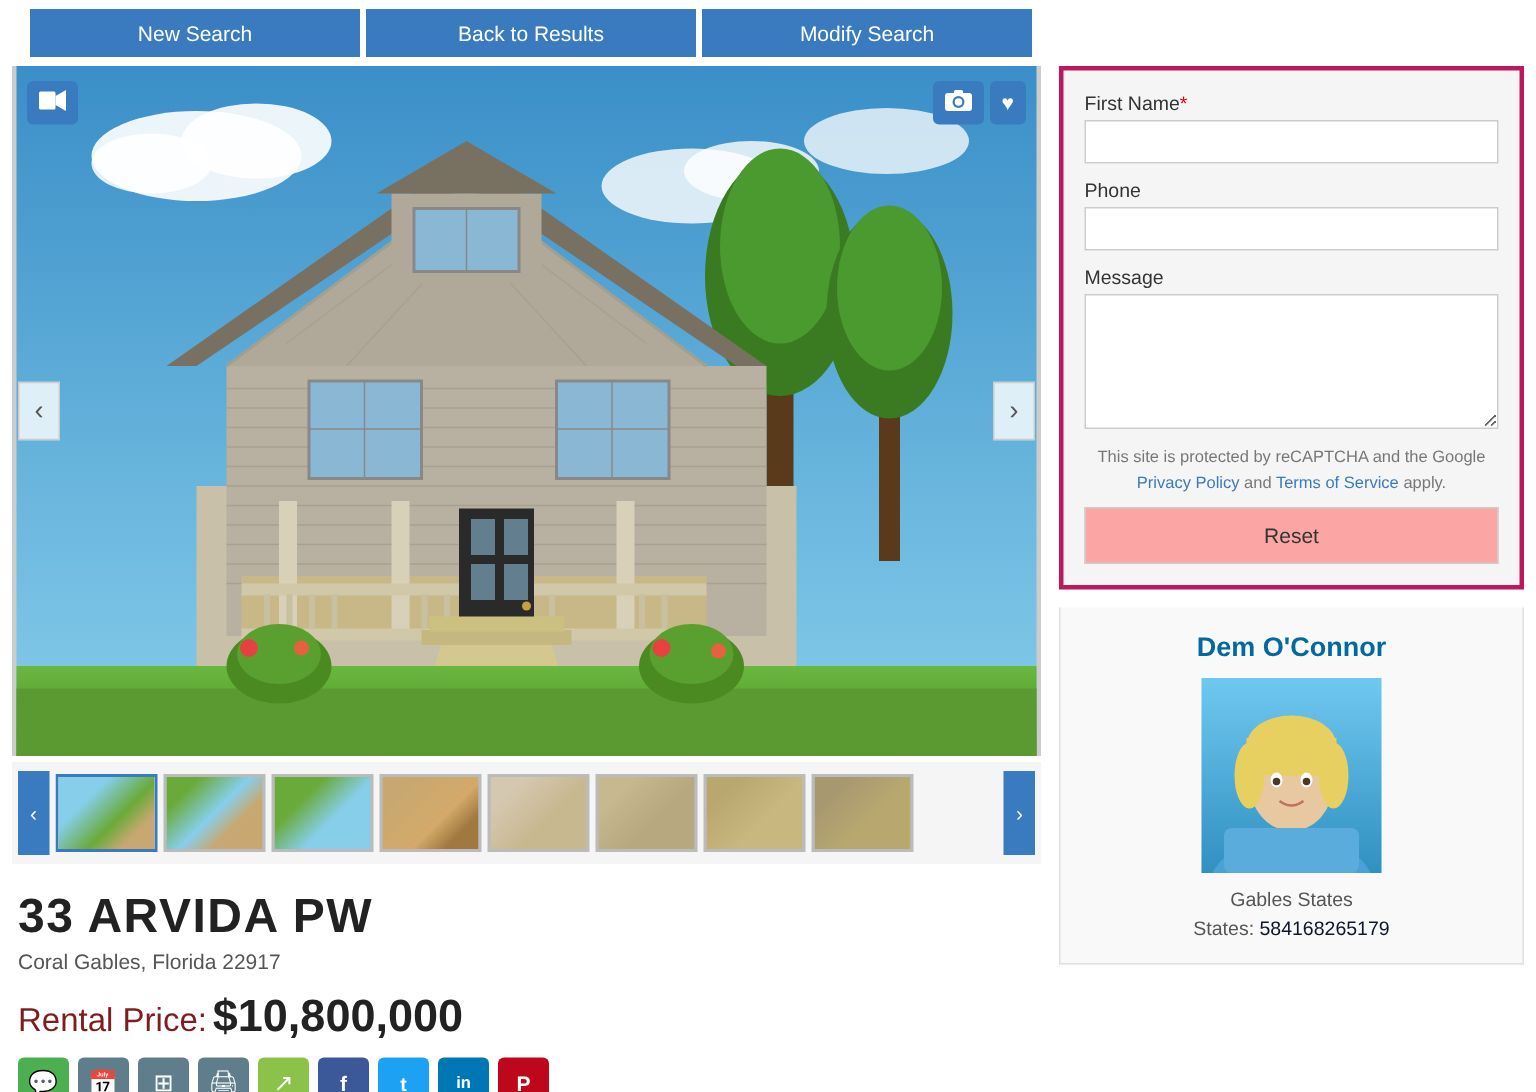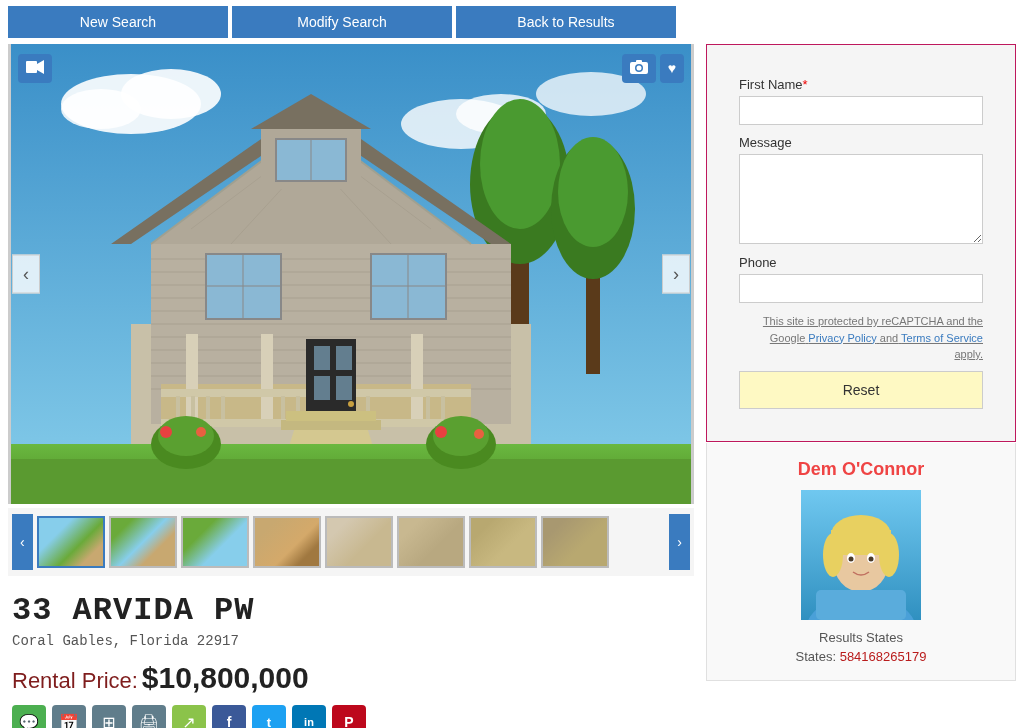--- a/index.html
+++ b/index.html
@@ -1,21 +1,21 @@
 <!DOCTYPE html>
 <html><head>
   <meta charset="utf-8">
   <style>
     * { box-sizing: border-box; margin: 0; padding: 0; }
     body { font-family: Arial, sans-serif; background: #fff; color: #333; font-size: 14px; }
 
     .top-nav {
       display: flex;
       gap: 4px;
-      padding: 6px 8px;
+      padding: 6px 20px;
       background: #fff;
     }
     .top-nav button {
       background: #3a7bbf;
       color: #fff;
       border: none;
       padding: 8px 0;
       font-size: 14px;
       cursor: pointer;
       flex: 1;
@@ -125,21 +125,20 @@
     .thumb:nth-child(2) .thumb-inner { background: linear-gradient(135deg, #6aaa3a 20%, #87ceeb 50%, #c8a870 70%); }
     .thumb:nth-child(3) .thumb-inner { background: linear-gradient(135deg, #6aaa3a 30%, #87ceeb 60%); }
     .thumb:nth-child(4) .thumb-inner { background: linear-gradient(135deg, #c8a870 20%, #d4a96a 60%, #a07840 80%); }
     .thumb:nth-child(5) .thumb-inner { background: linear-gradient(135deg, #d4c8b0 20%, #c8b890 60%); }
     .thumb:nth-child(6) .thumb-inner { background: linear-gradient(135deg, #c8b890 20%, #b8a880 60%); }
     .thumb:nth-child(7) .thumb-inner { background: linear-gradient(135deg, #b8a870 20%, #c8b880 60%); }
     .thumb:nth-child(8) .thumb-inner { background: linear-gradient(135deg, #a89870 20%, #b8a870 60%); }
 
     .property-info {
       padding: 16px 4px 0 4px;
-      font-family: Liberation Mono, monospace;
     }
     .property-address {
       font-size: 32px;
       font-weight: 700;
       color: #222;
       letter-spacing: 1px;
     }
     .property-location {
       font-size: 14px;
       color: #555;
@@ -147,23 +146,23 @@
     }
 
     
     .right-col {
       width: 310px;
       flex-shrink: 0;
     }
 
     .contact-form {
       background: #f5f5f5;
-      border: 1px solid #be185d;
-      padding: 32px;
-      margin-bottom: 1px;
+      border: 3px solid #be185d;
+      padding: 14px;
+      margin-bottom: 12px;
     }
 
     .form-row {
       display: flex;
       gap: 12px;
       margin-bottom: 10px;
     }
     .form-group {
       flex: 1;
     }
@@ -182,35 +181,34 @@
       font-size: 13px;
     }
     .form-group textarea {
       height: 90px;
       resize: vertical;
     }
 
     .recaptcha-text {
       font-size: 11px;
       color: #777;
-      text-align: right;
+      text-align: center;
       margin: 8px 0;
       line-height: 1.5;
-      text-decoration: underline;
     }
     .recaptcha-text a { color: #3a7bbf; text-decoration: none; }
 
     .form-buttons {
       display: flex;
       gap: 8px;
     }
     .btn-reset {
       flex: 1;
       border: 1px solid #ccc;
-      background: #fef9c3;
+      background: #fca5a5;
       padding: 10px;
       font-size: 14px;
       cursor: pointer;
       color: #333;
     }
     .btn-send {
       flex: 1;
       border: none;
       background: #3a7bbf;
       color: #fff;
@@ -221,42 +219,42 @@
 
     .agent-card {
       background: #f9f9f9;
       border: 1px solid #e0e0e0;
       border-top: none;
       padding: 16px;
       text-align: center;
     }
     .agent-name {
       font-size: 18px;
-      color: #ef4444;
+      color: #0369a1;
       font-weight: 600;
       margin-bottom: 10px;
     }
     .agent-photo {
       width: 120px;
       height: 130px;
       margin: 0 auto 10px;
       background: linear-gradient(180deg, #87ceeb 0%, #5bb8e8 50%, #3a9ad4 100%);
       overflow: hidden;
       position: relative;
     }
     .agent-country {
       font-size: 13px;
       color: #555;
       margin-bottom: 4px;
     }
     .agent-phone {
       font-size: 13px;
       color: #555;
     }
-    .agent-phone a { color: #b91c1c; text-decoration: none; }
+    .agent-phone a { color: #0f172a; text-decoration: none; }
 
     
     .price-share-row {
       padding: 12px 4px 0 4px;
     }
     .price-label {
       font-size: 22px;
       color: #7f1d1d;
       font-weight: 400;
     }
@@ -297,22 +295,22 @@
     .house-svg {
       width: 100%;
       height: 100%;
     }
   </style>
 </head>
 <body>
 
 <div class="top-nav">
   <button>New Search</button>
+  <button>Back to Results</button>
   <button>Modify Search</button>
-  <button>Back to Results</button>
 </div>
 
 <div class="main-layout">
 
   <div class="left-col">
 
     <div class="main-image-container">
       
       <svg class="house-svg" viewBox="0 0 680 460" xmlns="http://www.w3.org/2000/svg">
 
@@ -511,27 +509,27 @@
 
     <div class="contact-form">
       <div class="form-row">
         <div class="form-group">
           <label>
             <span>First Name</span><span class="required">*</span>
           </label>
           <input type="text" style="">
         </div>
       </div>
+      <div class="form-group" style="margin-bottom:10px">
+        <label>Phone</label>
+        <input type="tel" style="">
+      </div>
       <div class="form-group" style="margin-bottom:8px">
         <label>Message</label>
         <textarea style=""></textarea>
-      </div>
-      <div class="form-group" style="margin-bottom:10px">
-        <label>Phone</label>
-        <input type="tel" style="">
       </div>
       <div class="recaptcha-text">
         <span>This site is protected by reCAPTCHA and the Google</span> <a href="#">Privacy Policy</a> <span>and</span> <a href="#">Terms of Service</a> <span>apply.</span>
       </div>
       <div class="form-buttons">
         <button class="btn-reset">Reset</button>
       </div>
     </div>
 
     <div class="agent-card">
@@ -561,20 +559,20 @@
           <ellipse cx="50" cy="68" rx="4" ry="5" fill="white"></ellipse>
           <ellipse cx="70" cy="68" rx="4" ry="5" fill="white"></ellipse>
           <circle cx="50" cy="69" r="2.5" fill="#4a3a2a"></circle>
           <circle cx="70" cy="69" r="2.5" fill="#4a3a2a"></circle>
 
           <path d="M52,82 Q60,88 68,82" stroke="#c07060" stroke-width="1.5" fill="none"></path>
 
           <rect x="15" y="100" width="90" height="30" rx="5" fill="#5aacdc"></rect>
         </svg>
       </div>
-      <div class="agent-country">Results States</div>
+      <div class="agent-country">Gables States</div>
       <div class="agent-phone">
         <span>States:</span> <a href="#">584168265179</a>
       </div>
     </div>
 
   </div>
 </div>
 
 </body></html>

